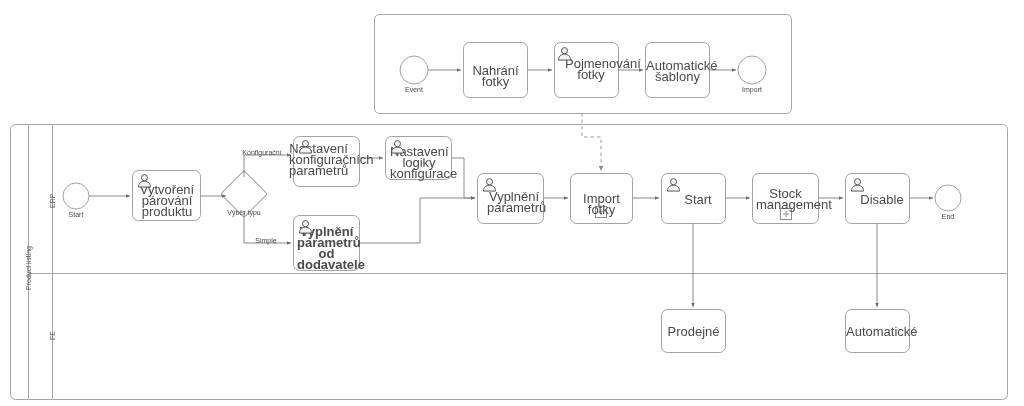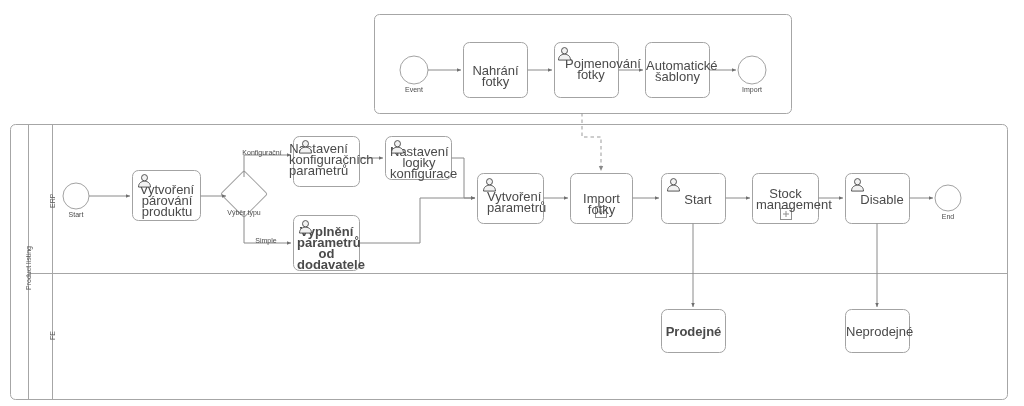--- a/index.html
+++ b/index.html
@@ -130,29 +130,29 @@
   <div class="lbl task-lbl" style="left:136px;top:184px;width:62px;">Vytvoření párování produktu</div>
 
   <div class="lbl gw-lbl" style="left:224px;top:209px;width:40px;">Výběr typu</div>
 
   <div class="lbl flow-lbl" style="left:232px;top:148px;width:60px;">Konfigurační</div>
   <div class="lbl flow-lbl" style="left:245px;top:236px;width:42px;">Simple</div>
 
   <div class="lbl task-lbl" style="left:289px;top:143px;width:59px;">Nastavení konfiguračních parametrů</div>
   <div class="lbl task-lbl" style="left:390px;top:146px;width:58px;">Nastavení logiky konfigurace</div>
   <div class="lbl task-lbl" style="left:297px;top:226px;width:59px;font-weight:bold;">Vyplnění parametrů od dodavatele</div>
-  <div class="lbl task-lbl" style="left:487px;top:191px;width:54px;">Vytvoření parametrů</div>
+  <div class="lbl task-lbl" style="left:487px;top:191px;width:54px;">Vyplnění parametrů</div>
   <div class="lbl task-lbl" style="left:571px;top:193px;width:61px;">Import fotky</div>
   <div class="lbl task-lbl" style="left:672px;top:194px;width:52px;">Start</div>
   <div class="lbl task-lbl" style="left:756px;top:188px;width:59px;">Stock management</div>
   <div class="lbl task-lbl" style="left:856px;top:194px;width:52px;">Disable</div>
   <div class="lbl evt-lbl" style="left:928px;top:212px;width:40px;">End</div>
 
-  <div class="lbl task-lbl" style="left:662px;top:326px;width:63px;font-weight:bold;">Prodejné</div>
-  <div class="lbl task-lbl" style="left:846px;top:326px;width:63px;">Neprodejné</div>
+  <div class="lbl task-lbl" style="left:662px;top:326px;width:63px;">Prodejné</div>
+  <div class="lbl task-lbl" style="left:846px;top:326px;width:63px;">Automatické</div>
 
   <svg style="position:absolute;left:137px;top:174px;" width="15" height="14" viewBox="0 0 16 15">
     <ellipse cx="8" cy="4" rx="3.2" ry="3.4" fill="#f2f2f2" stroke="#4a4a4a" stroke-width="1"></ellipse>
     <path d="M1.6,14 C1.6,9.6 4.6,7.8 8,7.8 C11.4,7.8 14.4,9.6 14.4,14 Z" fill="#f2f2f2" stroke="#4a4a4a" stroke-width="1"></path>
   </svg>
   <svg style="position:absolute;left:298px;top:140px;" width="15" height="14" viewBox="0 0 16 15">
     <ellipse cx="8" cy="4" rx="3.2" ry="3.4" fill="#f2f2f2" stroke="#4a4a4a" stroke-width="1"></ellipse>
     <path d="M1.6,14 C1.6,9.6 4.6,7.8 8,7.8 C11.4,7.8 14.4,9.6 14.4,14 Z" fill="#f2f2f2" stroke="#4a4a4a" stroke-width="1"></path>
   </svg>
   <svg style="position:absolute;left:390px;top:140px;" width="15" height="14" viewBox="0 0 16 15">

